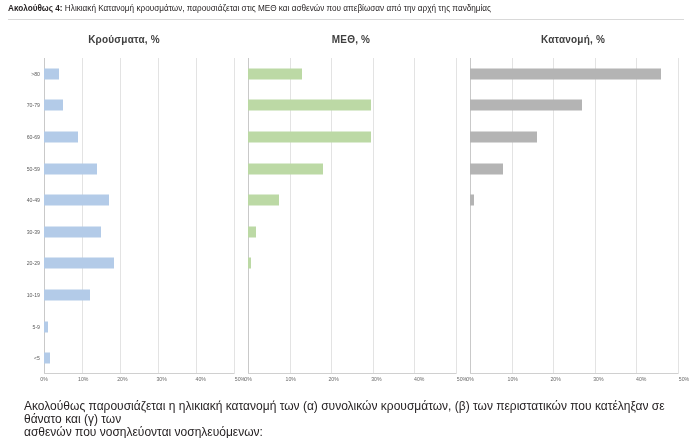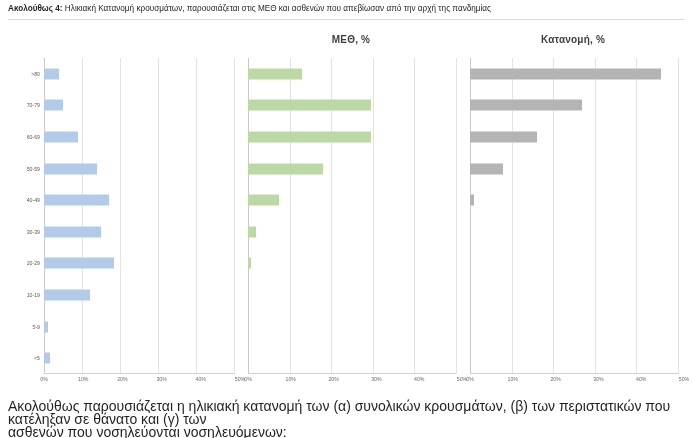--- a/index.html
+++ b/index.html
@@ -179,42 +179,43 @@
     position: absolute;
     top: 0;
     font-size: 5.2px;
     color: #6a6a6a;
     transform: translateX(-50%);
     white-space: nowrap;
   }
 
   .footer {
     position: absolute;
-    left: 8px;
+    left: 24px;
     right: 8px;
     top: 400px;
-    font-size: 14px;
+    font-size: 12px;
     line-height: 13px;
     color: #231f20;
   }
 </style>
 </head>
 <body>
 
 <div class="page">
 
   <div class="caption">
     <span class="lead">Ακολούθως 4:</span><span> Ηλικιακή Κατανομή κρουσμάτων, παρουσιάζεται στις ΜΕΘ και ασθενών που απεβίωσαν από την αρχή της πανδημίας</span>
   </div>
 
   <div class="rule"></div>
 
   <div class="charts">
 
     <div class="panel p0">
+      <div class="panel-title">Κρούσματα, %</div>
       <div class="plot c0">
         <div class="labels">
           <div class="ylabels">
             <div class="ylabel">&gt;80</div>
             <div class="ylabel">70-79</div>
             <div class="ylabel">60-69</div>
             <div class="ylabel">50-59</div>
             <div class="ylabel">40-49</div>
             <div class="ylabel">30-39</div>
             <div class="ylabel">20-29</div>

